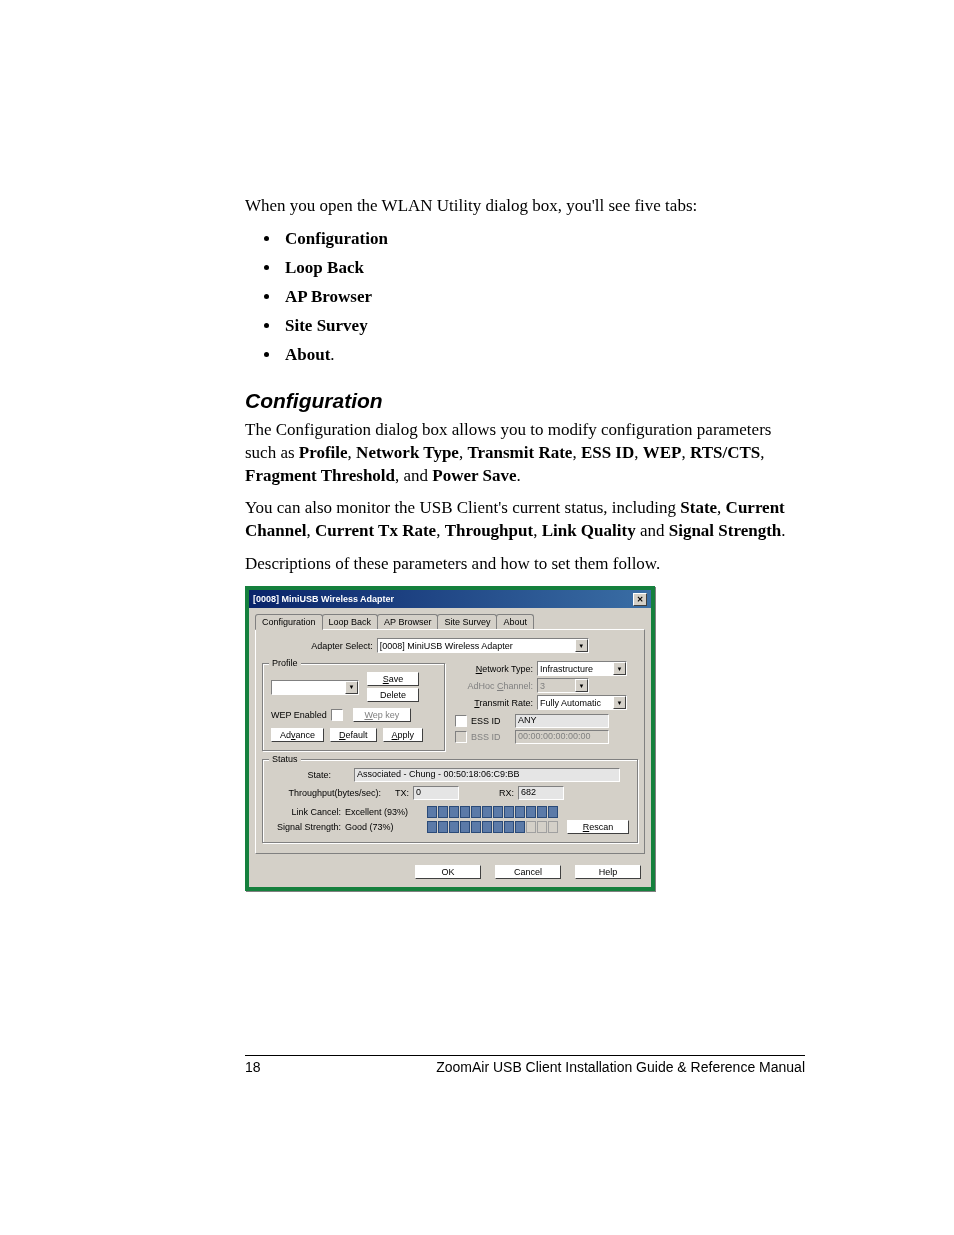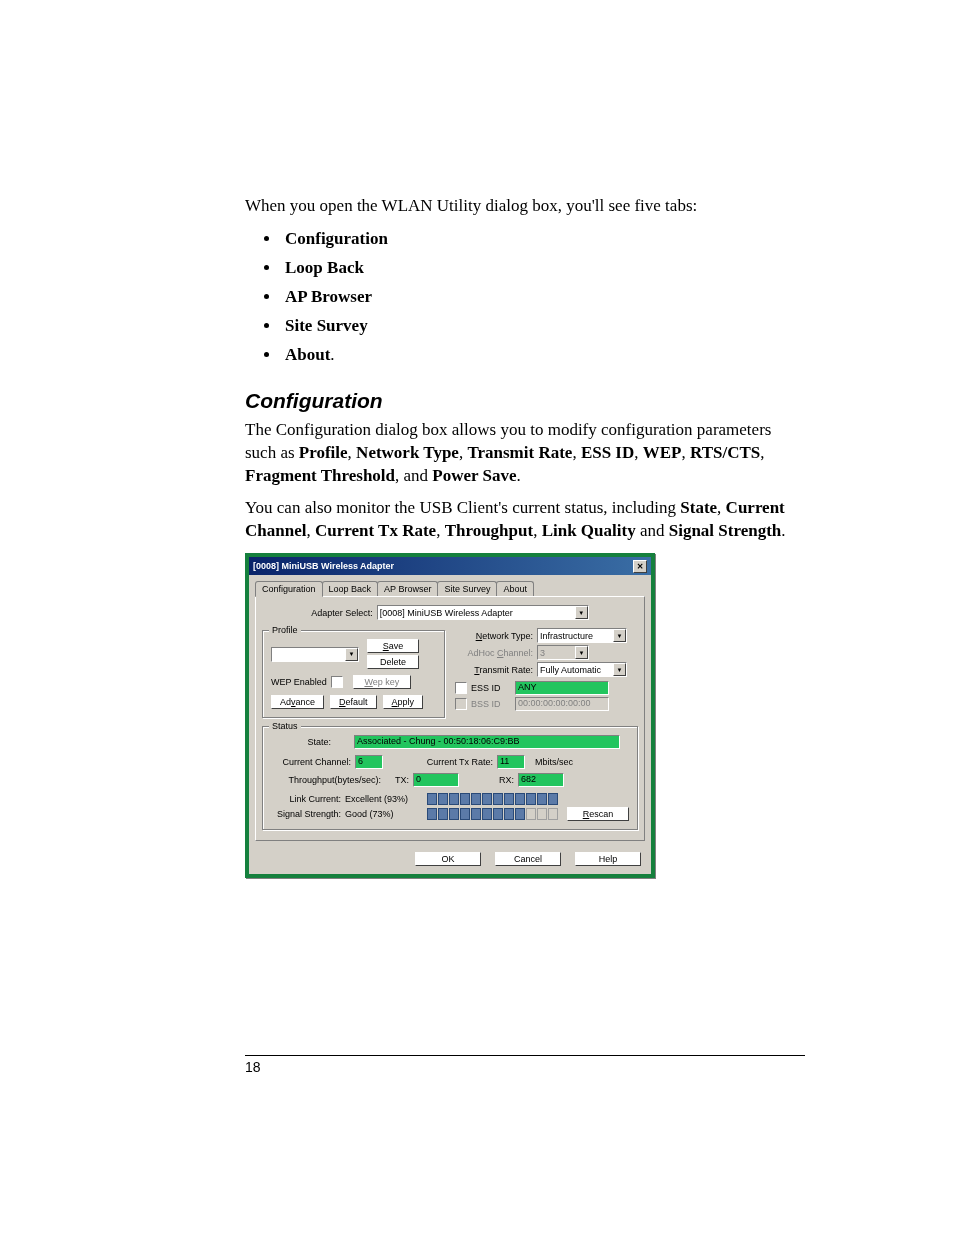--- a/index.html
+++ b/index.html
@@ -97,21 +97,21 @@
     border-right-color:#808080;border-bottom-color:#808080;
     border-top-color:#fff;
     padding: 6px;
     position: relative;
     top:-1px;
   }
   .row { display:flex; align-items:center; margin: 2px 0; }
   .lbl { font-size:9px; margin-right:4px; white-space:nowrap; }
   .lbl u { text-decoration: underline; }
   .txt-in {
-    background:#22c55e;
+    background:#e5e5e5;
     border:1px solid #808080;
     border-right-color:#fff;border-bottom-color:#fff;
     height:12px; font-size:9px; padding:0 2px;
   }
   .sel {
     display:flex; background:#fff;
     border:1px solid #808080;
     border-right-color:#fff;border-bottom-color:#fff;
     height:13px; align-items:center;
   }
@@ -188,20 +188,21 @@
   <h2 class="section-heading">Configuration</h2>
 
   <p class="body-text">
     <span>The Configuration dialog box allows you to modify configuration parameters such as </span><b>Profile</b>, <b>Network Type</b>, <b>Transmit Rate</b>, <b>ESS ID</b>, <b>WEP</b>, <b>RTS/CTS</b>, <b>Fragment Threshold</b>, and <b>Power Save</b>.
   </p>
 
   <p class="body-text">
     <span>You can also monitor the USB Client's current status, including </span><b>State</b>, <b>Current Channel</b>, <b>Current Tx Rate</b>, <b>Throughput</b>, <b>Link Quality</b> and <b>Signal Strength</b>.
   </p>
 
+  <p class="body-text">Descriptions of these parameters and how to set them follow.</p>
 
   <div class="dialog">
     <div class="title-bar">
       <span>[0008] MiniUSB Wireless Adapter</span>
       <div class="close-x">✕</div>
     </div>
 
     <div class="tabs-row">
       <div class="tab active">Configuration</div>
       <div class="tab">Loop Back</div>
@@ -280,36 +281,29 @@
           </div>
         </div>
       </div>
 
       <div class="fieldset">
         <div class="legend">Status</div>
         <div class="row">
           <span class="lbl" style="width:60px;text-align:right;">State:</span>
           <div class="txt-in" style="width:260px;margin-left:19px;">Associated - Chung - 00:50:18:06:C9:BB</div>
         </div>
-        <div class="row" style="margin-top:6px;">
-          <span class="lbl" style="width:80px;text-align:right;">Current Channel:</span>
-          <div class="txt-in" style="width:22px;">6</div>
-          <span class="lbl" style="width:80px;text-align:right;margin-left:30px;">Current Tx Rate:</span>
-          <div class="txt-in" style="width:22px;">11</div>
-          <span class="lbl" style="margin-left:10px;">Mbits/sec</span>
-        </div>
         <div class="row" style="margin-top:4px;">
           <span class="lbl" style="width:110px;text-align:right;">Throughput(bytes/sec):</span>
           <span class="lbl" style="margin-left:10px;">TX:</span>
           <div class="txt-in" style="width:40px;">0</div>
           <span class="lbl" style="margin-left:40px;">RX:</span>
           <div class="txt-in" style="width:40px;">682</div>
         </div>
         <div class="row" style="margin-top:6px;">
-          <span class="lbl" style="width:70px;text-align:right;">Link Current:</span>
+          <span class="lbl" style="width:70px;text-align:right;">Link Cancel:</span>
           <span class="lbl" style="width:72px;">Excellent (93%)</span>
           <div class="meter">
             <div></div>
               <div></div>
               <div></div>
               <div></div>
               <div></div>
               <div></div>
               <div></div>
               <div></div>
@@ -344,13 +338,14 @@
     <div class="bottom-btns">
       <div class="btn">OK</div>
       <div class="btn">Cancel</div>
       <div class="btn">Help</div>
     </div>
   </div>
 </div>
 
 <div class="footer">
   <div class="pn">18</div>
+  <div class="ft">ZoomAir USB Client Installation Guide &amp; Reference Manual</div>
 </div>
 
 </body></html>

